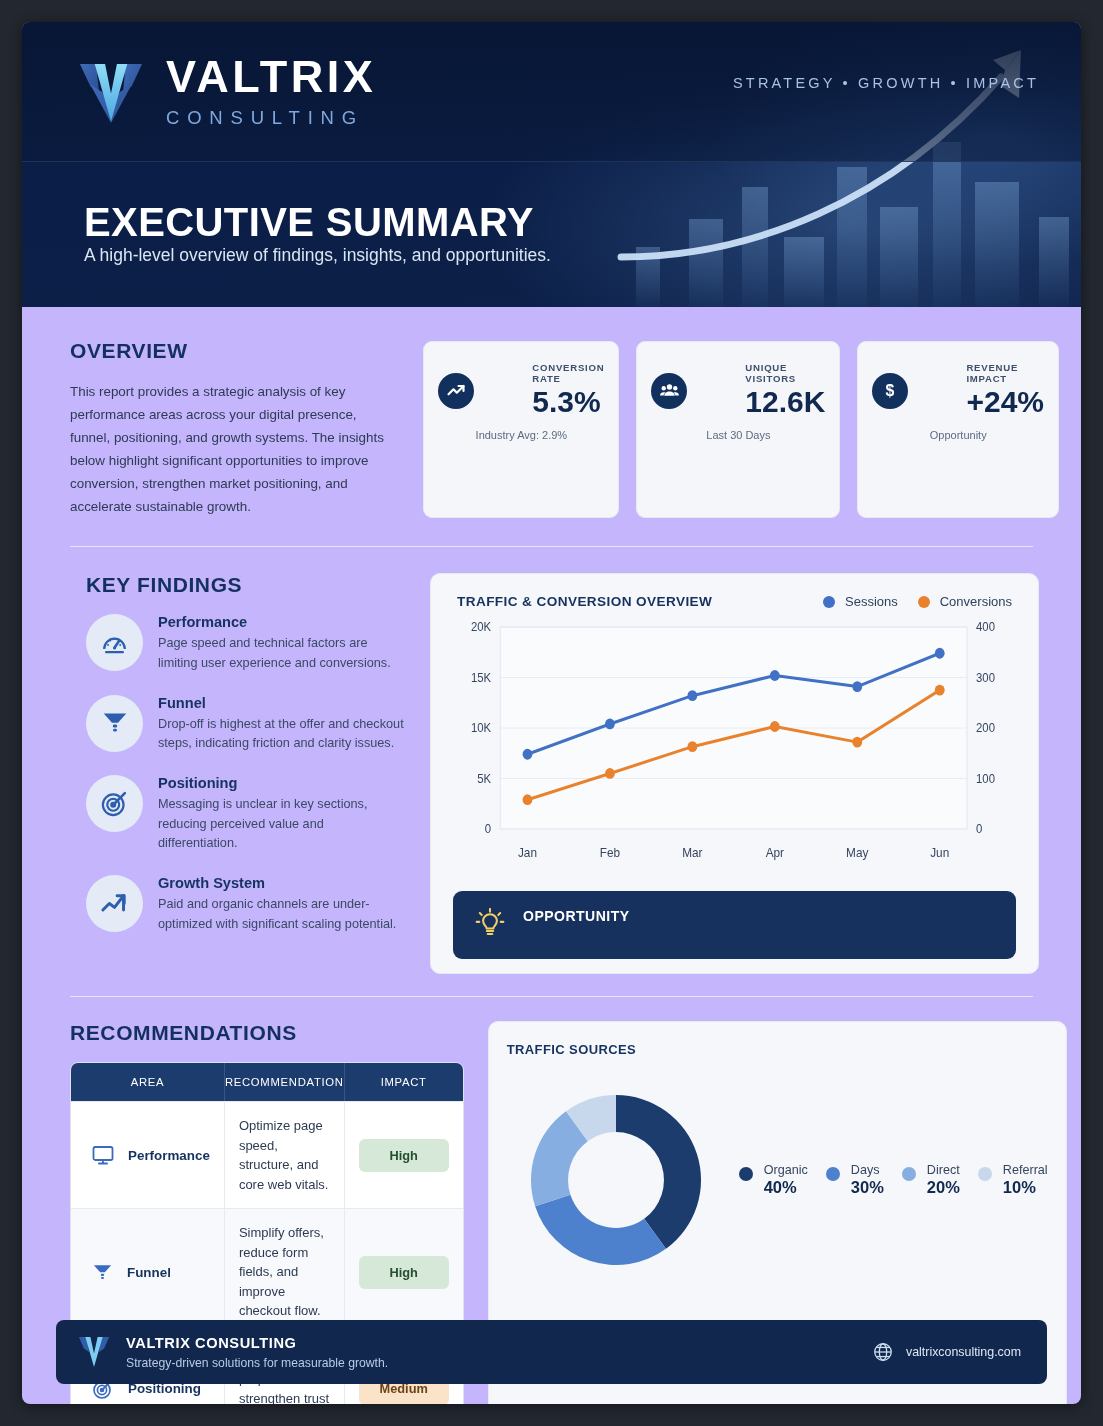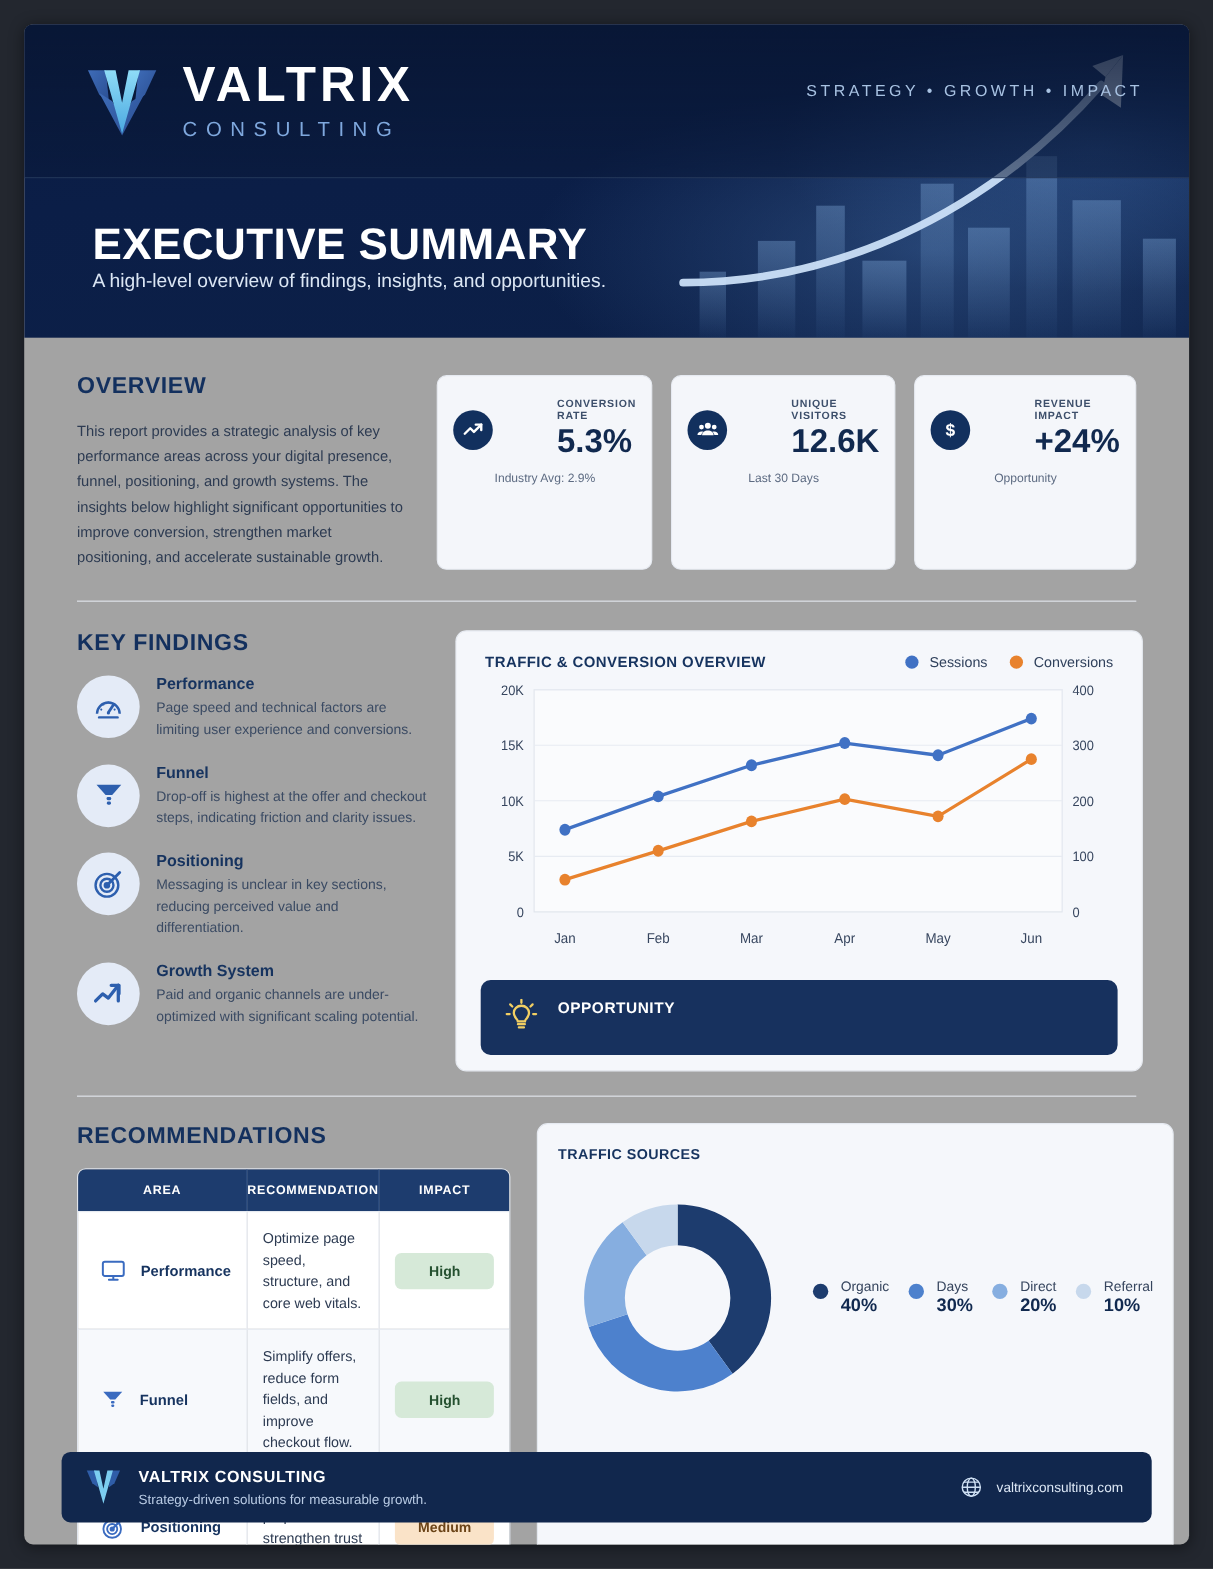--- a/index.html
+++ b/index.html
@@ -6,21 +6,21 @@
   html, body {
     width: 1103px; height: 1426px;
     background: #23272f;
     font-family: "Liberation Sans", sans-serif;
     overflow: hidden;
   }
   .page {
     position: absolute;
     left: 22px; top: 22px;
     width: 1059px; height: 1382px;
-    background: #a3a3a3;
+    background: #c4b5fd;
     border-radius: 8px;
     overflow: hidden;
     box-shadow: 0 2px 14px rgba(0,0,0,.45);
   }
 
   
   .hero {
     position: relative;
     height: 285px;
     background:
@@ -54,21 +54,21 @@
     letter-spacing: 3.2px; font-weight: 500; white-space: nowrap;
     padding-bottom: 18px;
   }
   .hero-body { position: relative; padding: 38px 52px 0 62px; }
   .hero-title {
     font-size: 40px; font-weight: 700; color: #ffffff; letter-spacing: .4px;
   }
   .hero-sub { font-size: 17.5px; color: #dbe6f4; font-weight: 400; }
 
   
-  .overview { display: flex; padding: 30px 48px 0 48px; gap: 30px; }
+  .overview { display: flex; padding: 30px 22px 0 48px; gap: 30px; }
   .ov-left { width: 430px; padding-top: 2px;}
   h2.sec {
     font-size: 21px; font-weight: 700; color: #13305e;
     letter-spacing: .6px; margin-bottom: 17px;
   }
   .ov-text { font-size: 13.4px; line-height: 1.72; color: #2d3b52; }
   .kpis { display: flex; gap: 17px; flex: 1; padding-top: 4px; }
   .kpi {
     flex: 1; background: #f4f6fa; border: 1px solid #e6eaf1;
     border-radius: 9px; padding: 20px 14px 16px;
@@ -86,21 +86,21 @@
     font-size: 9.6px; font-weight: 700; color: #3d4f6b;
     letter-spacing: .75px;
   }
   .kpi-val { font-size: 30px; font-weight: 700; color: #11294f; line-height: 1.15; margin-top:1px;}
   .kpi-note { font-size: 11px; color: #5d6b82; margin-top: 9px; }
 
   .divider { height: 1px; background: #e3e7ee; margin: 28px 48px 0; }
 
   
   .kf-wrap { display: flex; padding: 26px 42px 0 48px; gap: 26px; }
-  .kf-left { width: 318px; }
+  .kf-left { width: 318px; margin-left: 16px; }
   .kf-item { display: flex; gap: 15px; margin-bottom: 21px; }
   .kf-ic {
     width: 57px; height: 57px; border-radius: 50%;
     background: #e4ebf7; flex: none;
     display: flex; align-items: center; justify-content: center;
   }
   .kf-title { font-size: 14.6px; font-weight: 700; color: #16335f; margin-bottom: 4px; }
   .kf-desc { font-size: 12.7px; line-height: 1.55; color: #3a4a63; }
 
   
@@ -123,21 +123,21 @@
   .opp-title { font-size: 14px; font-weight: 700; color: #ffffff; letter-spacing: .5px; }
   .opp-text { font-size: 13.1px; color: #e2ebf8; margin-top: 8px; line-height: 1.4;}
 
   
   .rec-wrap { display: flex; padding: 24px 42px 0 48px; gap: 24px; }
   .rec-left { width: 578px; }
   table { width: 100%; border-collapse: separate; border-spacing: 0;
           border: 1px solid #dfe4ec; border-radius: 8px; overflow: hidden; }
   thead th {
     background: #1d3c६e; background: #1d3c6e; color: #ffffff;
-    font-size: 11.3px; font-weight: 700; letter-spacing: .7px;
+    font-size: 11.3px; font-weight: 400; letter-spacing: .7px;
     padding: 13px 0; text-align: center; margin-top: 22px;
   }
   thead th:first-child { border-right: 1px solid #36568a; }
   thead th:nth-child(2) { border-right: 1px solid #36568a; }
   tbody td { padding: 14px 14px; font-size: 13px; color: #2d3b52;
              border-top: 1px solid #e6eaf1; vertical-align: middle; }
   tbody tr:nth-child(even) { background: #f7f9fc; }
   tbody tr:nth-child(odd) { background: #ffffff; }
   td.area { width: 185px; border-right: 1px solid #e6eaf1; }
   .area-in { display: flex; align-items: center; gap: 13px; padding-left: 6px;}

